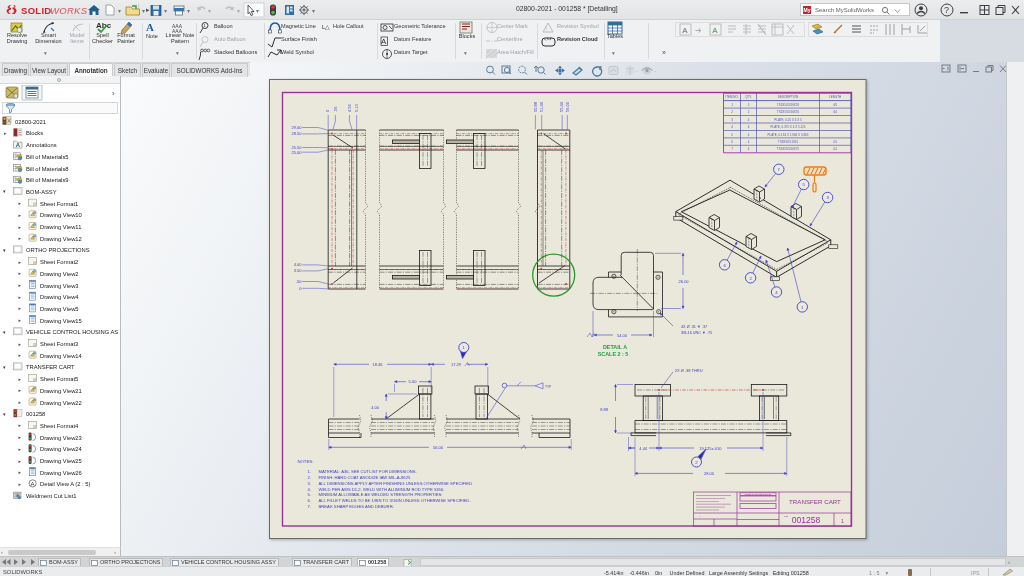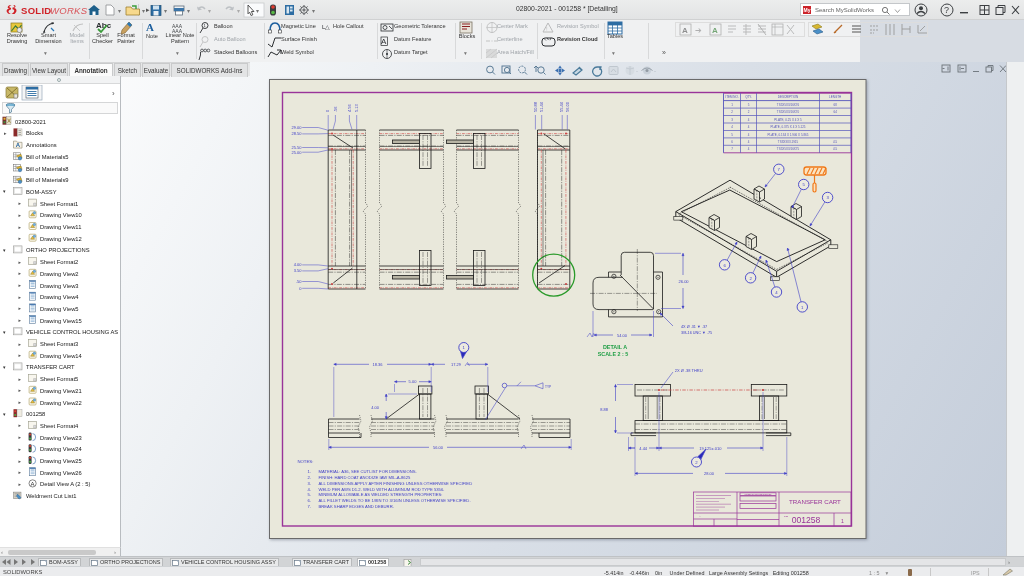--- a/index.html
+++ b/index.html
@@ -1,18 +1,18 @@
 <!DOCTYPE html>
 <html><head><meta charset="utf-8"><style>
 *{margin:0;padding:0;box-sizing:border-box;}
 html,body{width:1024px;height:576px;overflow:hidden;font-family:"Liberation Sans",sans-serif;}
 body{position:relative;background:#d7dce3;font-size:6px;color:#222;}
 .abs{position:absolute;}
 #titlebar{left:0;top:0;width:1024px;height:20px;background:linear-gradient(#eceded,#e2e3e4);border-bottom:1px solid #d0d1d2;}
-#ribbon{left:0;top:20px;width:860px;height:42px;background:#f0f1f2;}
+#ribbon{left:0;top:20px;width:940px;height:42px;background:#f0f1f2;}
 #tabrow{left:0;top:62px;width:250px;height:14px;background:#e6e7e8;border-top:1px solid #d4d5d6;}
 #canvas{left:121px;top:62px;width:885px;height:494px;background:linear-gradient(118deg,#fafbfc 0%,#eef1f4 22%,#d9dfe7 55%,#c4cdda 100%);}
 #leftpanel{left:0;top:76px;width:121px;height:471px;background:#ffffff;border-right:1px solid #b8bcc0;}
 #rightstrip{left:1006px;top:62px;width:18px;height:494px;background:#eef0f1;border-left:1px solid #c5c8cb;}
 #sheettabs{left:0;top:556px;width:1024px;height:10px;background:#d2d4d6;border-top:1px solid #bfc2c5;}
 #statusbar{left:0;top:566px;width:1024px;height:10px;background:#ebecee;border-top:1px solid #cfd2d5;}
 .rlab{position:absolute;font-size:5.6px;color:#333;text-align:center;line-height:5.8px;white-space:nowrap;}
 .glab{color:#9fa4a9;}
 .sep{position:absolute;top:3px;width:1px;height:36px;background:#d8d9da;}
 .tab{position:absolute;top:0;height:14px;background:#e3e4e5;border:1px solid #c9cacb;border-bottom:none;font-size:6.3px;color:#333;text-align:center;line-height:13px;}

